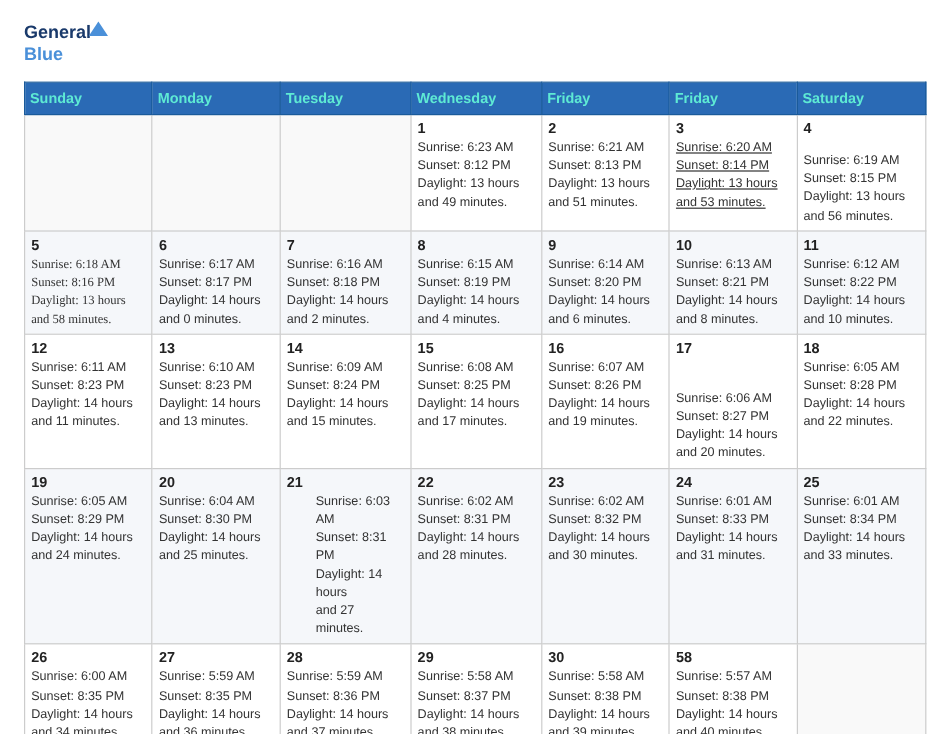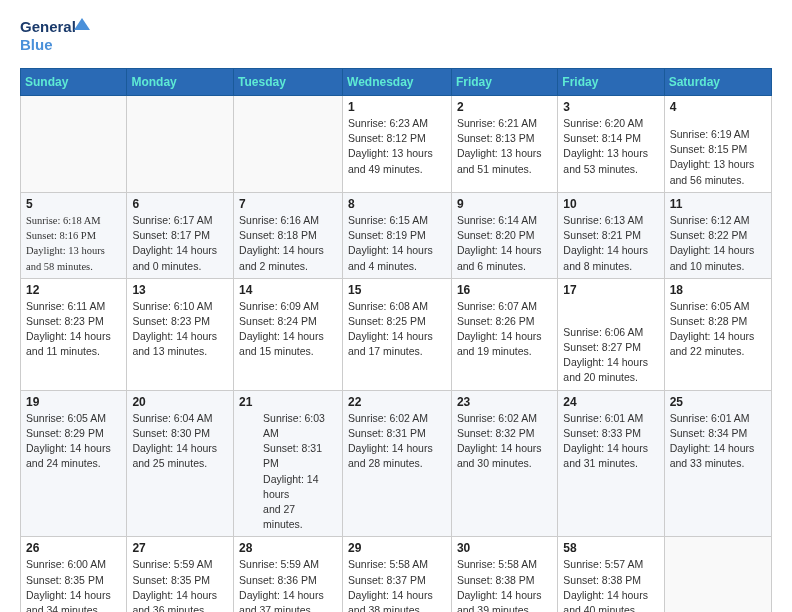--- a/index.html
+++ b/index.html
@@ -125,21 +125,21 @@
           </td>
           <td>
             <span class="day-num">2</span>
             <div class="day-info" style="white-space: pre-line;">Sunrise: 6:21 AM
 Sunset: 8:13 PM
 Daylight: 13 hours
 and 51 minutes.</div>
           </td>
           <td>
             <span class="day-num">3</span>
-            <div class="day-info" style="white-space: pre-line;">Sunrise: 6:20 AM
+            <div class="day-info" style="white-space: pre-line; text-decoration: underline;">Sunrise: 6:20 AM
 Sunset: 8:14 PM
 Daylight: 13 hours
 and 53 minutes.</div>
           </td>
           <td>
             <span class="day-num">4</span>
             <div class="day-info" style="white-space: pre-line; margin-top: 13px;">Sunrise: 6:19 AM
 Sunset: 8:15 PM
 Daylight: 13 hours
 and 56 minutes.</div>

